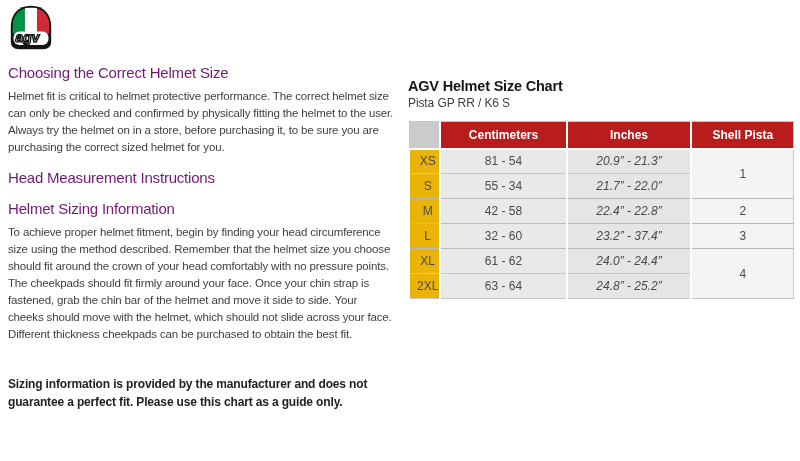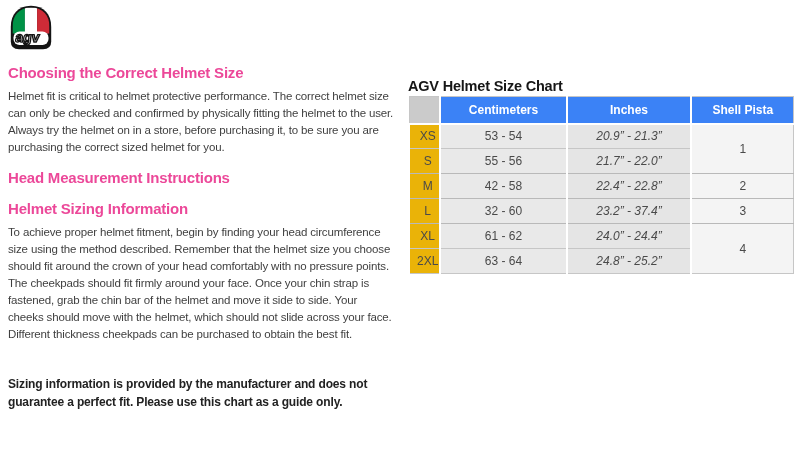--- a/index.html
+++ b/index.html
@@ -15,21 +15,21 @@
 
   
   .logo { position: absolute; top: 5px; left: 8px; width: 46px; height: 45px; }
 
   
   .content { position: absolute; top: 54px; left: 0; width: 800px; display: flex; }
   .left-col  { width: 398px; padding-left: 8px; }
   .right-col { width: 394px; padding-left: 10px; }
 
   .section-heading {
-    font-size: 15px; font-weight: bold; color: #ec4899;
+    font-size: 15px; font-weight: normal; color: #701a75;
     letter-spacing: -0.2px; margin: 13px 0 7px 0; line-height: 1.15;
   }
   .section-heading.first { margin-top: 10px; }
   .body-text {
     font-size: 11.5px; line-height: 1.48; letter-spacing: -0.15px;
     color: #3f3f3f; margin: 0 0 6px 0; max-width: 386px;
   }
   .disclaimer {
     font-size: 12px; font-weight: bold; color: #222222;
     line-height: 1.5; letter-spacing: -0.15px;
@@ -39,21 +39,21 @@
   
   .chart-title { font-size: 14.5px; font-weight: bold; color: #161616; margin: 24px 0 2px 0; letter-spacing: -0.2px; }
   .chart-subtitle { font-size: 12px; color: #3f3f3f; margin: 0 0 11px 0; letter-spacing: -0.1px; }
 
   table.size-chart {
     border-collapse: collapse;
     width: 386px;
     border: 1px solid #c6c6c6;
   }
   table.size-chart th {
-    background: #3b82f6; color: #ffffff;
+    background: #b91c1c; color: #ffffff;
     font-size: 12px; font-weight: bold;
     height: 27px; text-align: center;
     border-left: 2px solid #ffffff;
   }
   table.size-chart th.corner { background: #cbcbcb; width: 30px; border-left: none; }
   table.size-chart td {
     height: 25px; font-size: 12px; color: #4a4a4a;
     text-align: center; border-top: 1px solid #c6c6c6;
     border-left: 2px solid #ffffff;
   }
@@ -102,40 +102,41 @@
 
       <div class="section-heading">Helmet Sizing Information</div>
       <p class="body-text">To achieve proper helmet fitment, begin by finding your head circumference size using the method described. Remember that the helmet size you choose should fit around the crown of your head comfortably with no pressure points. The cheekpads should fit firmly around your face. Once your chin strap is fastened, grab the chin bar of the helmet and move it side to side. Your cheeks should move with the helmet, which should not slide across your face. Different thickness cheekpads can be purchased to obtain the best fit.</p>
 
       <div class="disclaimer">Sizing information is provided by the manufacturer and does not guarantee a perfect fit. Please use this chart as a guide only.</div>
 
     </div>
 
     <div class="right-col">
       <div class="chart-title">AGV Helmet Size Chart</div>
+      <div class="chart-subtitle">Pista GP RR / K6 S</div>
 
       <table class="size-chart">
         <thead>
           <tr>
             <th class="corner"></th>
             <th>Centimeters</th>
             <th>Inches</th>
             <th>Shell Pista</th>
           </tr>
         </thead>
         <tbody>
           <tr>
             <td class="size">XS</td>
-            <td class="val-cm">53 - 54</td>
+            <td class="val-cm">81 - 54</td>
             <td class="val-in">20.9” - 21.3”</td>
             <td class="shell" rowspan="2">1</td>
           </tr>
           <tr>
             <td class="size">S</td>
-            <td class="val-cm">55 - 56</td>
+            <td class="val-cm">55 - 34</td>
             <td class="val-in">21.7” - 22.0”</td>
           </tr>
           <tr class="group-start">
             <td class="size">M</td>
             <td class="val-cm">42 - 58</td>
             <td class="val-in">22.4” - 22.8”</td>
             <td class="shell">2</td>
           </tr>
           <tr class="group-start">
             <td class="size">L</td>

